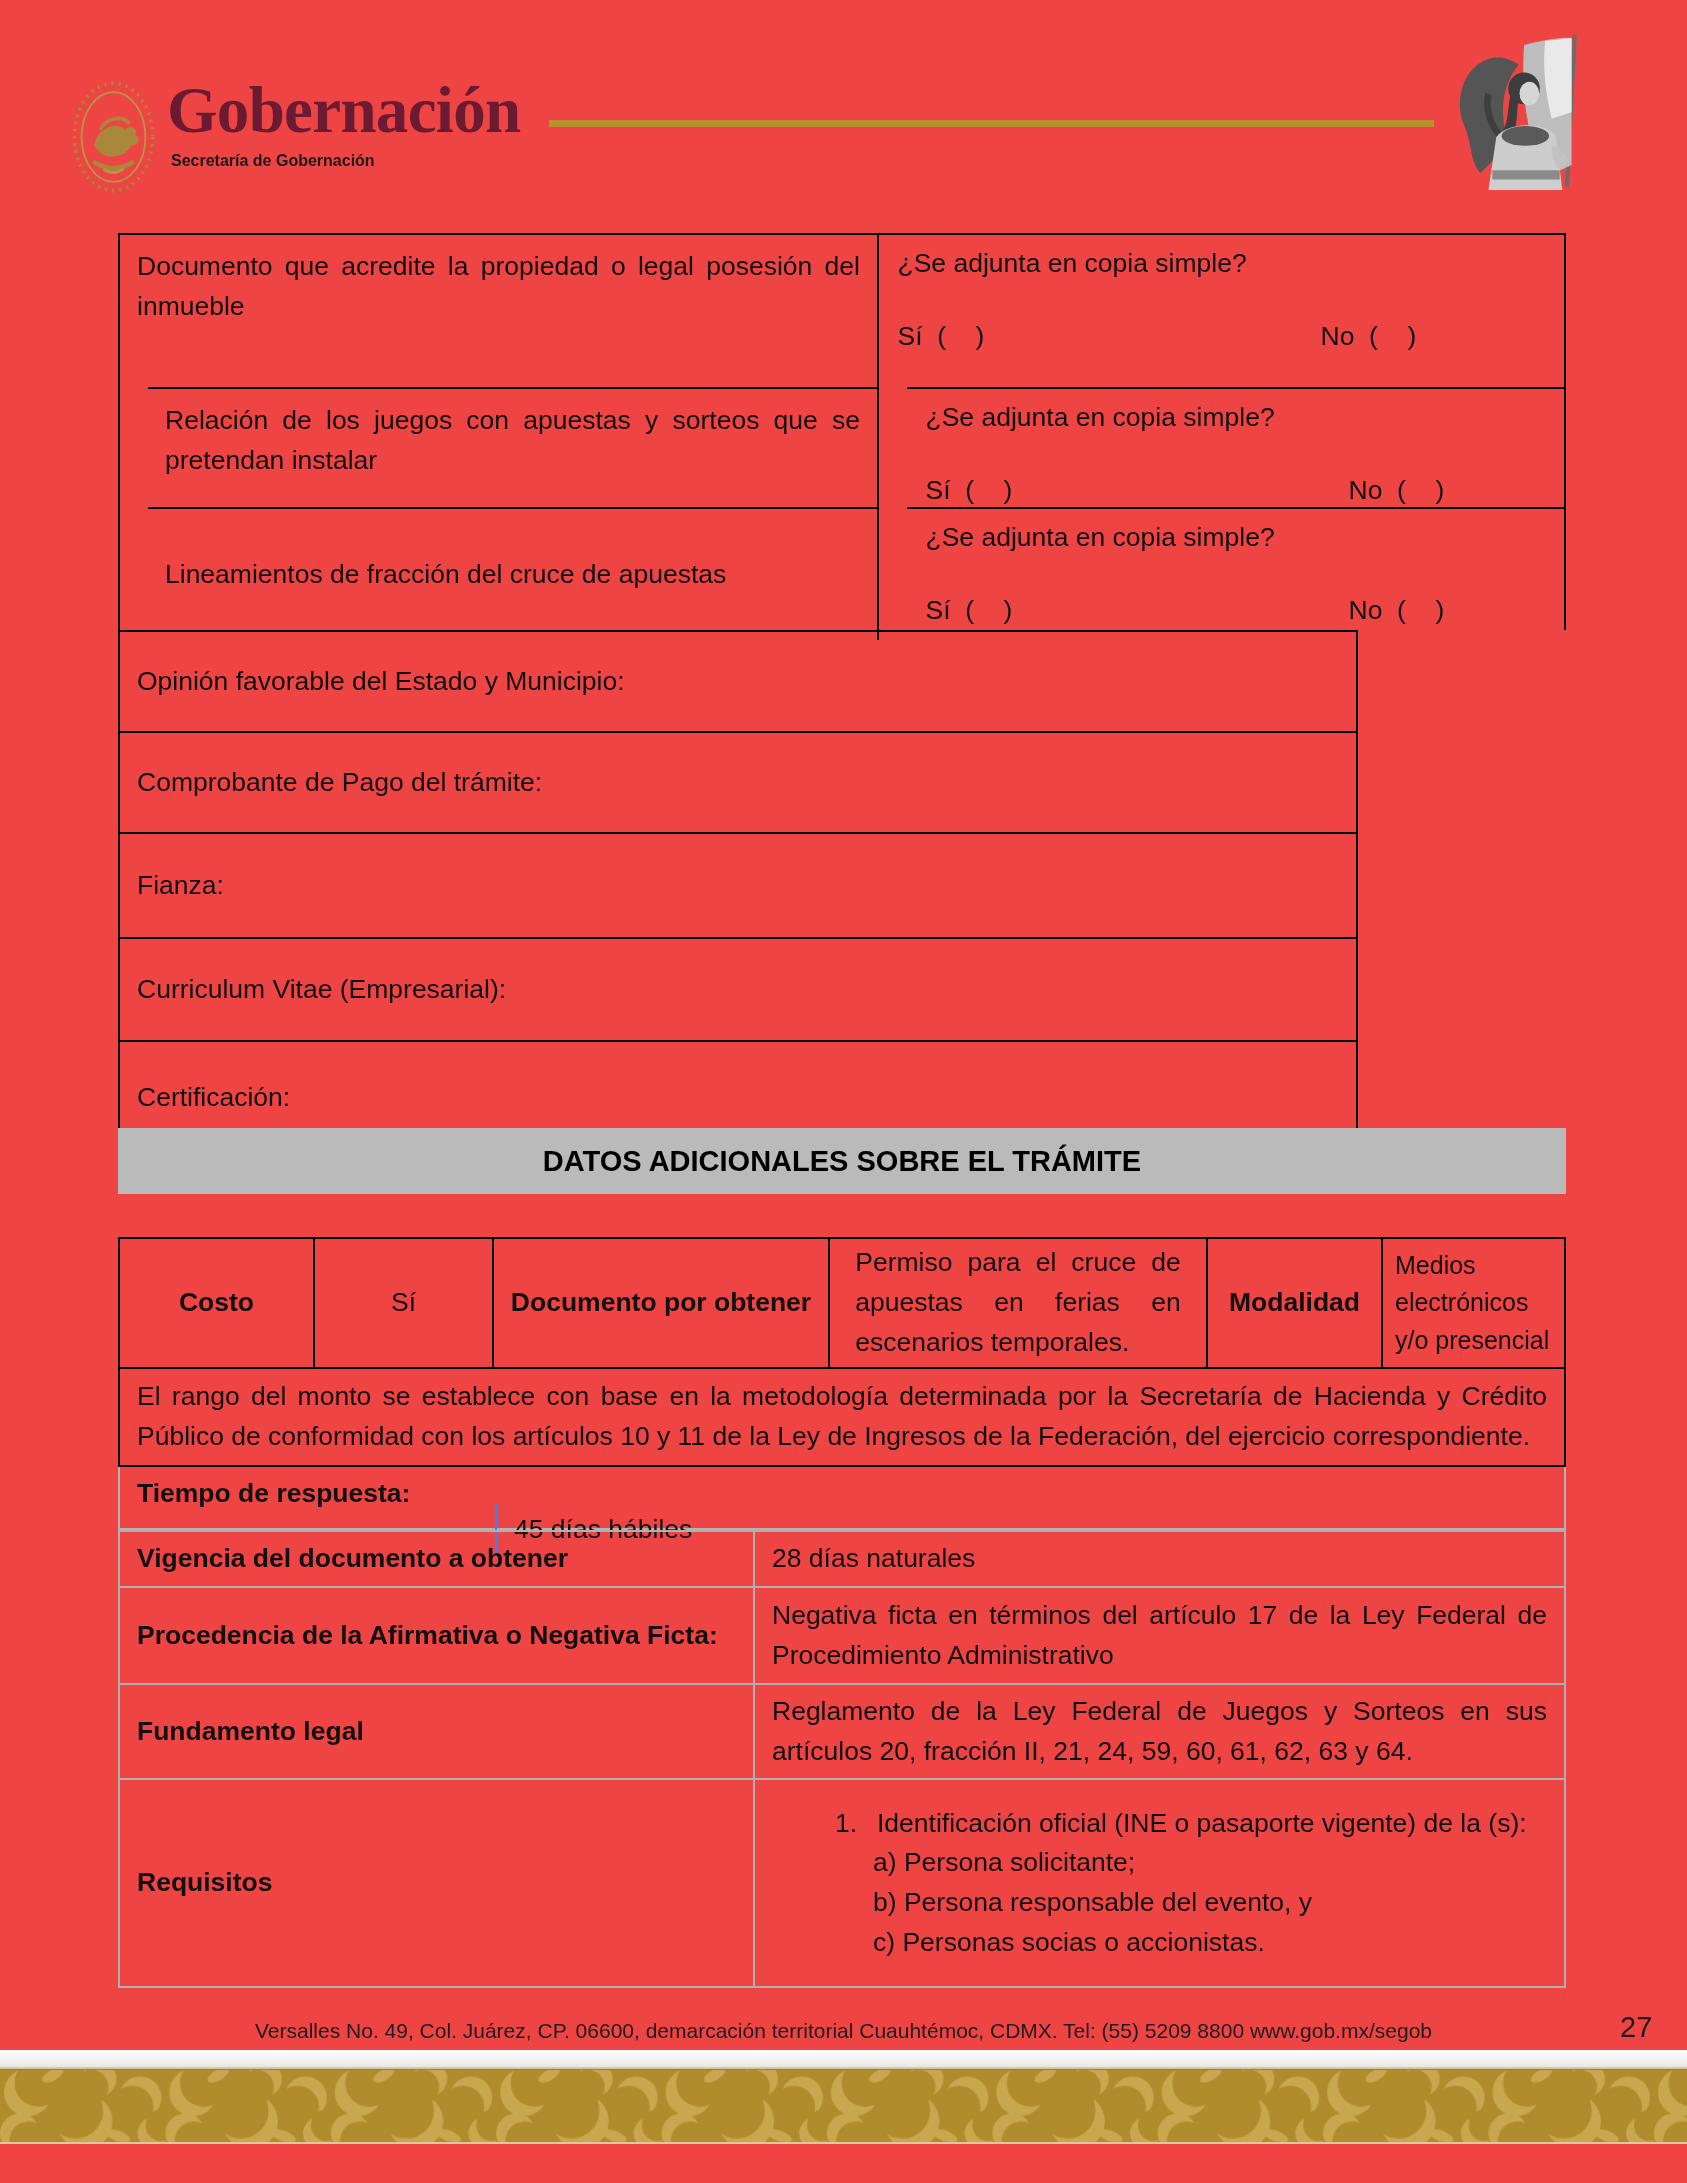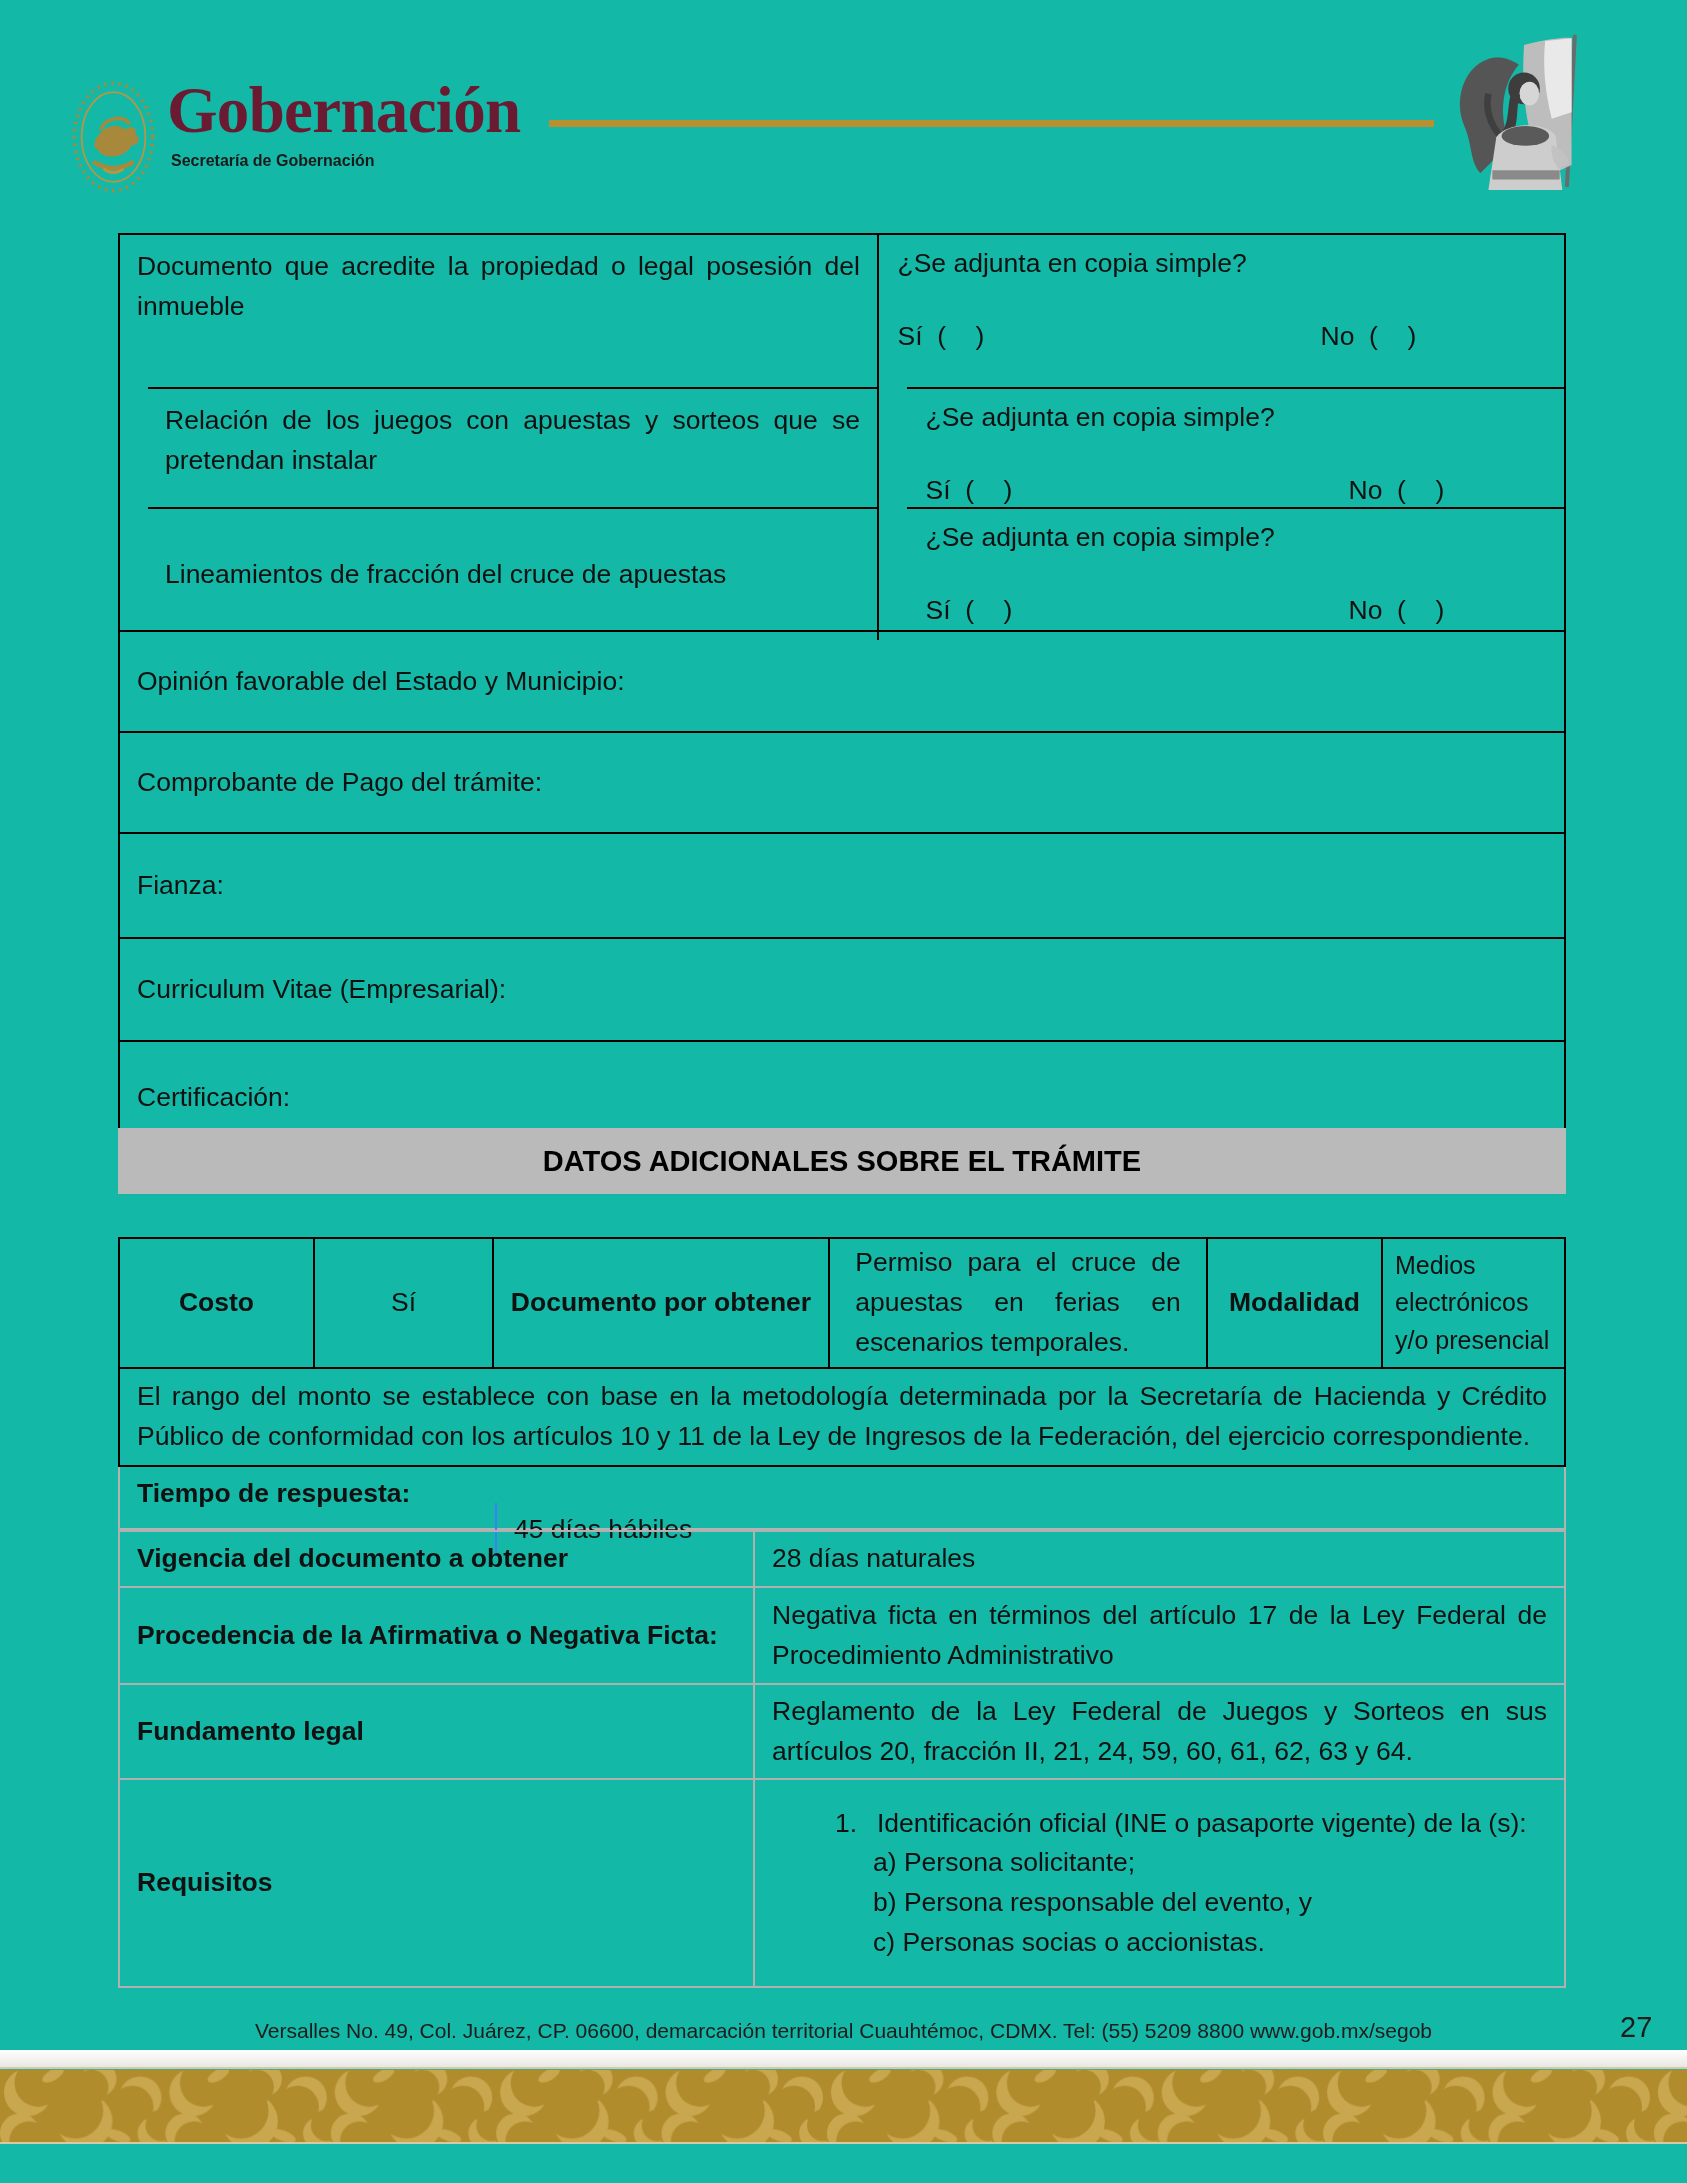--- a/index.html
+++ b/index.html
@@ -1,17 +1,17 @@
 <!DOCTYPE html>
 <html lang="es" style="font-size:10.6px"><head>
 <meta charset="utf-8">
 <style>
   html,body{margin:0;padding:0;background:#888;}
   .page{
-    position:relative; width:1687px; height:2183px; background:#14b8a6;
+    position:relative; width:1687px; height:2183px; background:#ef4444;
     font-family:"Liberation Sans", sans-serif; color:#111; overflow:hidden;
     margin:0 auto;
   }
   
   .brand-word{
     position:absolute; left:167px; top:73px;
     font-family:"Liberation Serif", serif; font-weight:700;
     font-size:65px; color:#6a1b31; letter-spacing:-0.7px;
   }
   .brand-sub{
@@ -40,21 +40,21 @@
   .tblA .rowline{ border-top:2.6px solid #000;margin-left:28px; }
   .tblA .left{ border-right:2.6px solid #000; padding:12px 17px; }
   .tblA .leftmid{ display:flex; align-items:center; }
   .tblA .right{ position:relative; padding:9.3px 18.5px; }
   .yn{ position:relative; margin-top:33px; height:40px; }
   .yn .yes,.yn .no{ white-space:pre; }
   .yn .no{ position:absolute; left:423px; top:0; }
 
   
   .tblB{
-    position:absolute; left:118px; top:630px; width:1448px; height:525px;
+    position:absolute; left:118px; top:630px; width:1240px; height:525px;
     border:2.6px solid #000; box-sizing:border-box;
     display:grid; grid-template-rows:99px 101px 105px 103px 1fr;
   }
   .tblB .cell{
     box-sizing:border-box; display:flex; align-items:center; padding:0 17px;
   }
   .tblB .cell + .cell{ border-top:2.6px solid #000; }
 
   
   .sec-title{

